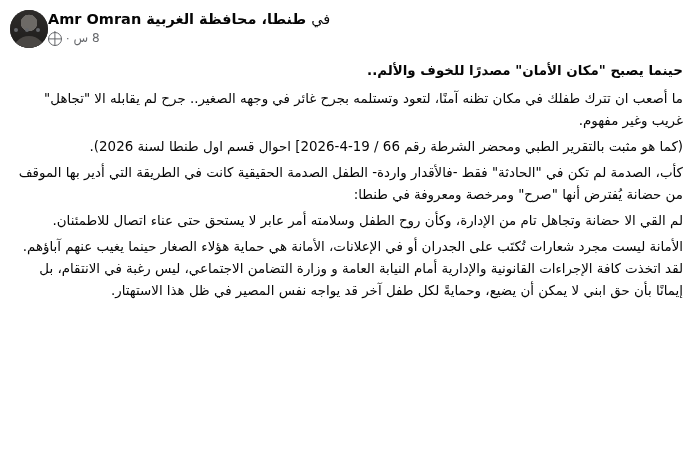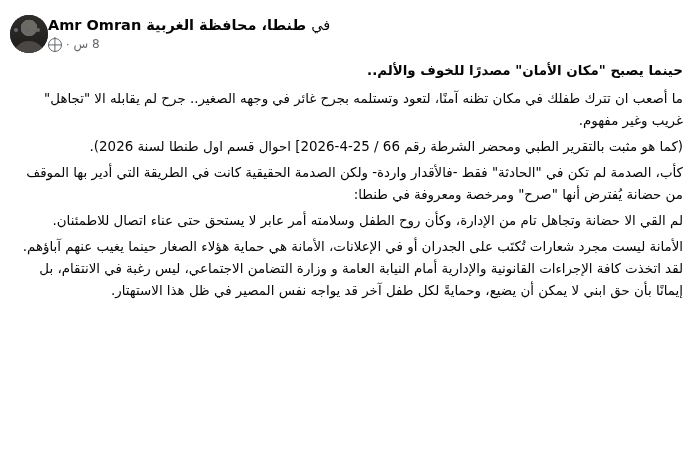--- a/index.html
+++ b/index.html
@@ -18,21 +18,21 @@
     width: 697px;
     height: 472px;
     position: relative;
     background: #ffffff;
     box-sizing: border-box;
   }
   
   .post-header {
     display: flex;
     flex-direction: row-reverse;
-    align-items: center;
+    align-items: flex-start;
     padding: 10px 10px 0 10px;
     box-sizing: border-box;
     height: 58px;
   }
   .avatar {
     width: 38px;
     height: 38px;
     border-radius: 50%;
     background: #3a3a3a;
     flex: 0 0 38px;
@@ -195,20 +195,20 @@
 
   <div class="kebab">
     <span></span>
     <span></span>
     <span></span>
   </div>
 
   <div class="post-body">
     <p class="para first">حينما يصبح "مكان الأمان" مصدرًا للخوف والألم..</p>
     <p class="para">ما أصعب ان تترك طفلك في مكان تظنه آمنًا، لتعود وتستلمه بجرح غائر في وجهه الصغير.. جرح لم يقابله الا "تجاهل" غريب وغير مفهوم.</p>
-    <p class="para">(كما هو مثبت بالتقرير الطبي ومحضر الشرطة رقم 66 / 25-4-2026] احوال قسم اول طنطا لسنة 2026).</p>
-    <p class="para">كأب، الصدمة لم تكن في "الحادثة" فقط -فالأقدار واردة- ولكن الصدمة الحقيقية كانت في الطريقة التي أدير بها الموقف من حضانة يُفترض أنها "صرح" ومرخصة ومعروفة في طنطا:</p>
+    <p class="para">(كما هو مثبت بالتقرير الطبي ومحضر الشرطة رقم 66 / 19-4-2026] احوال قسم اول طنطا لسنة 2026).</p>
+    <p class="para">كأب، الصدمة لم تكن في "الحادثة" فقط -فالأقدار واردة- الطفل الصدمة الحقيقية كانت في الطريقة التي أدير بها الموقف من حضانة يُفترض أنها "صرح" ومرخصة ومعروفة في طنطا:</p>
     <p class="para">لم القي الا حضانة وتجاهل تام من الإدارة، وكأن روح الطفل وسلامته أمر عابر لا يستحق حتى عناء اتصال للاطمئنان.</p>
     <p class="para">الأمانة ليست مجرد شعارات تُكتَب على الجدران أو في الإعلانات، الأمانة هي حماية هؤلاء الصغار حينما يغيب عنهم آباؤهم. لقد اتخذت كافة الإجراءات القانونية والإدارية أمام النيابة العامة و وزارة التضامن الاجتماعي، ليس رغبة في الانتقام، بل إيمانًا بأن حق ابني لا يمكن أن يضيع، وحمايةً لكل طفل آخر قد يواجه نفس المصير في ظل هذا الاستهتار.</p>
 
   </div>
 
 </div>
 
 </body></html>

